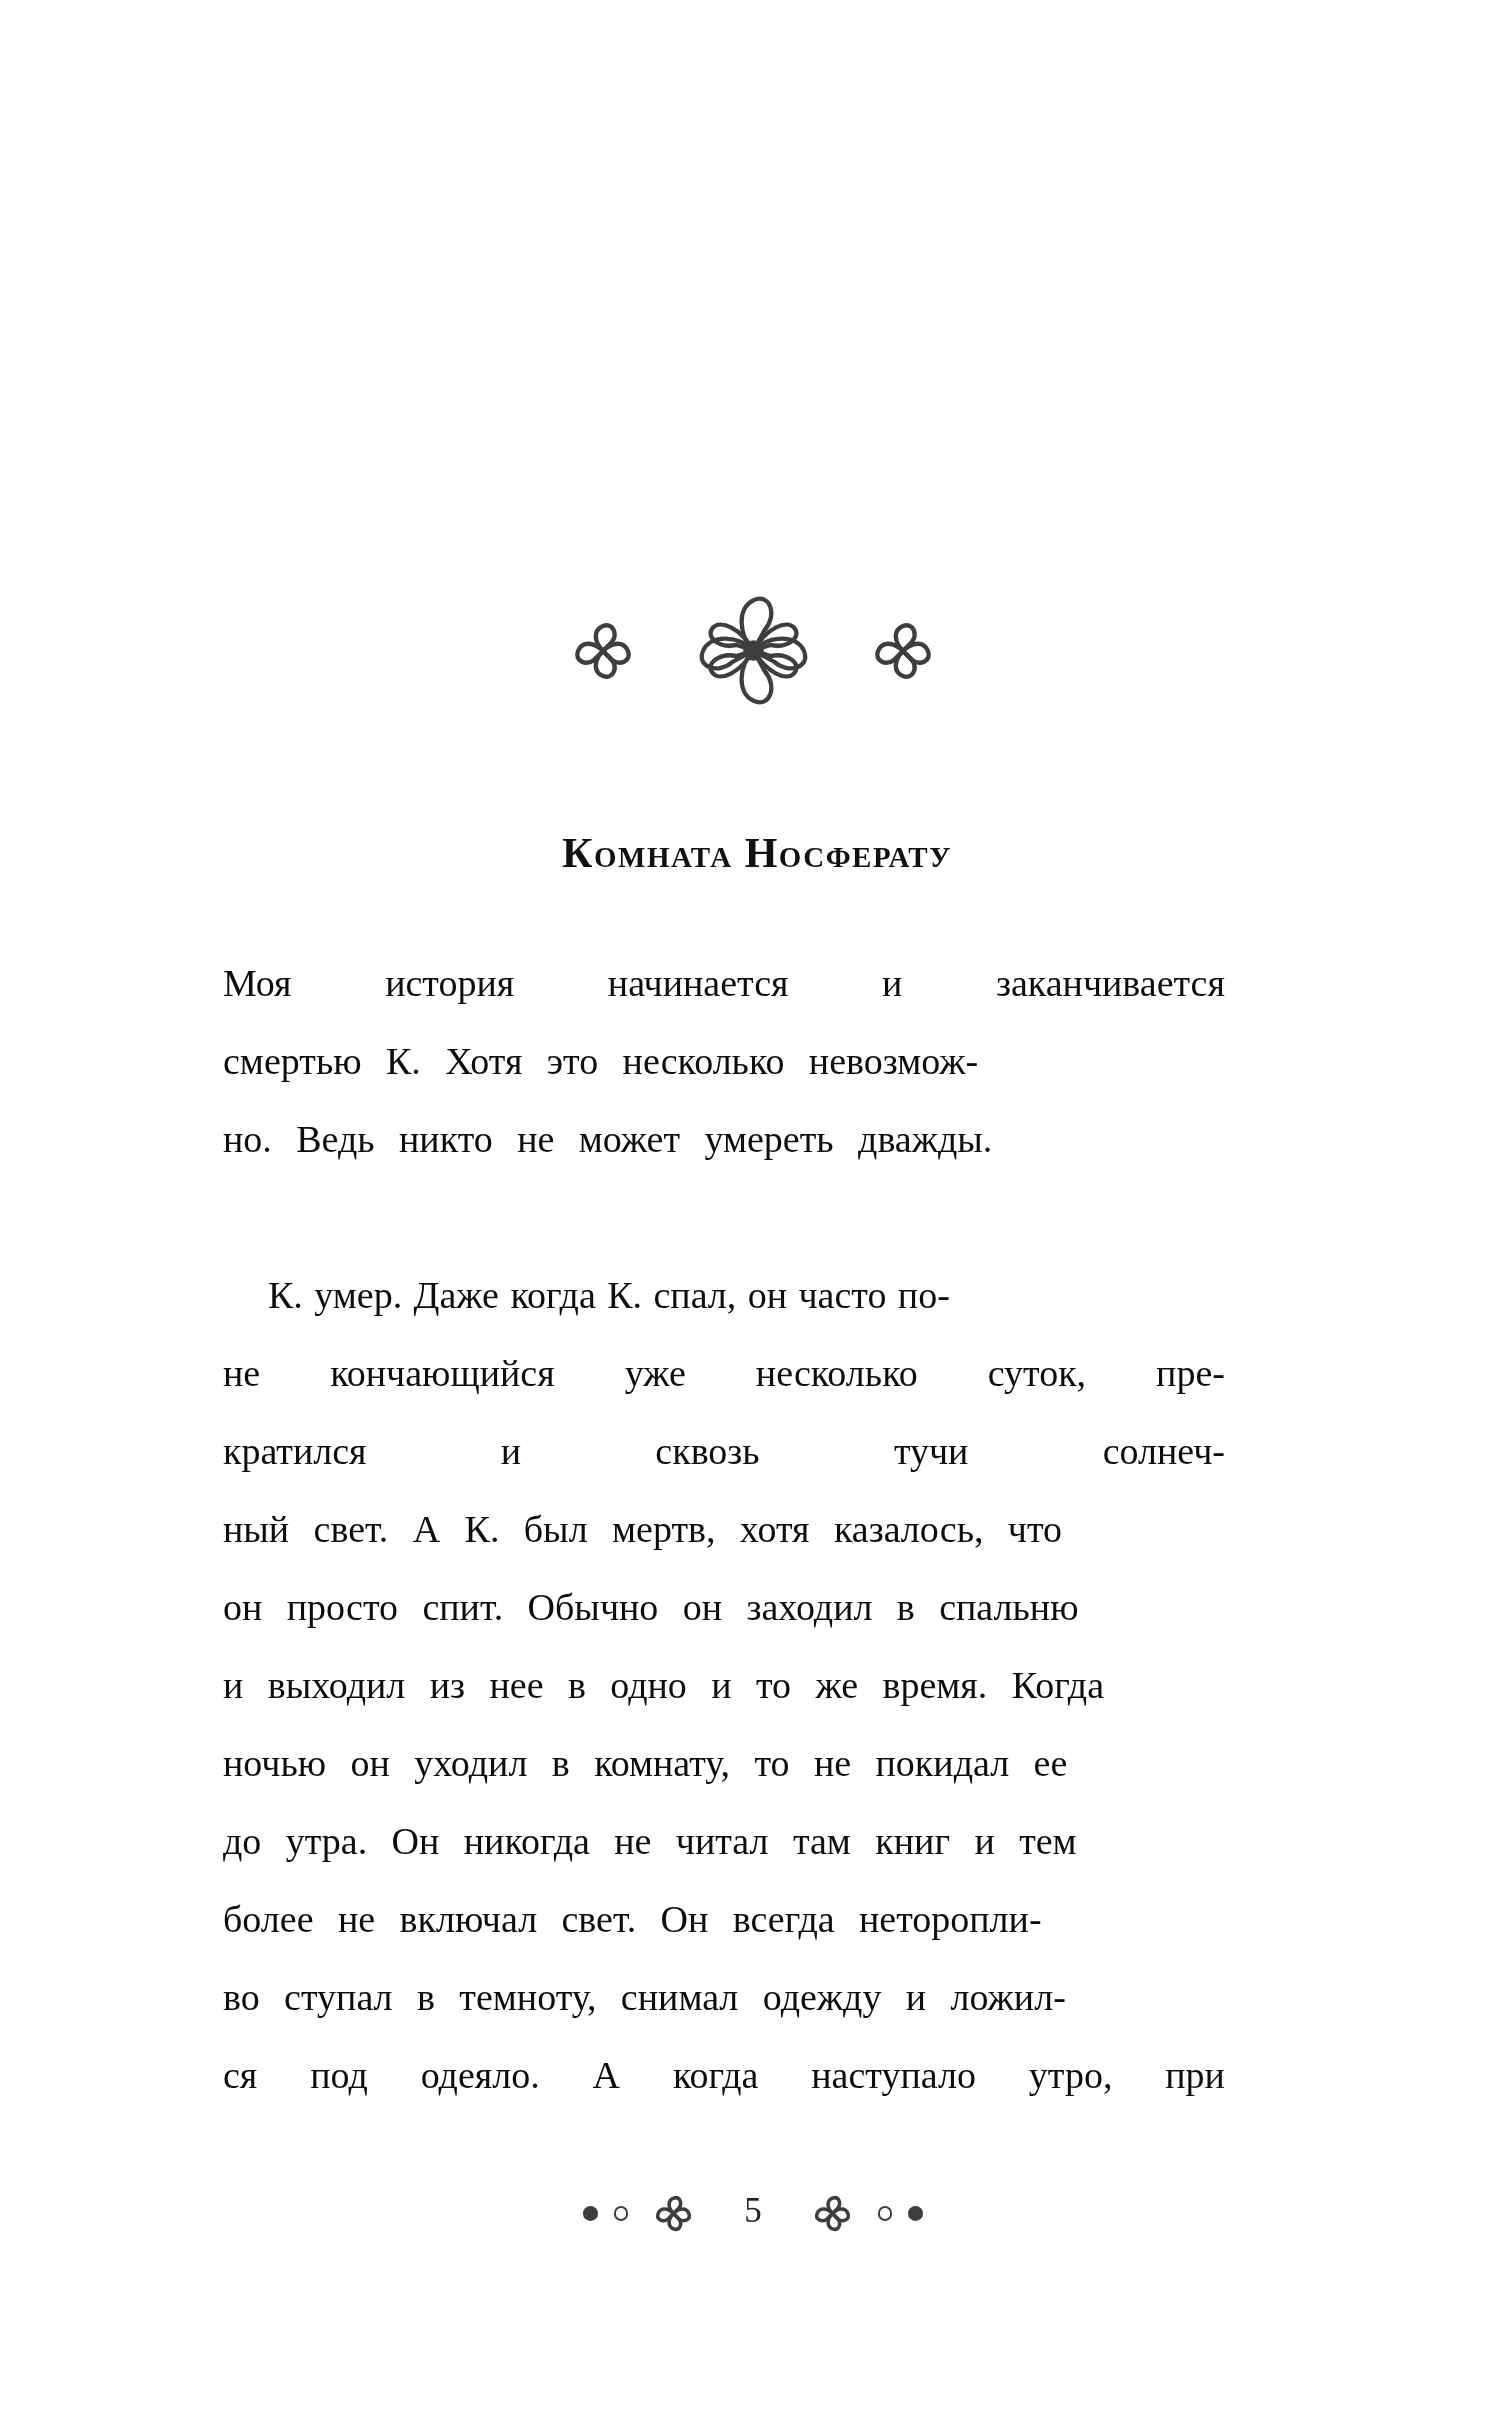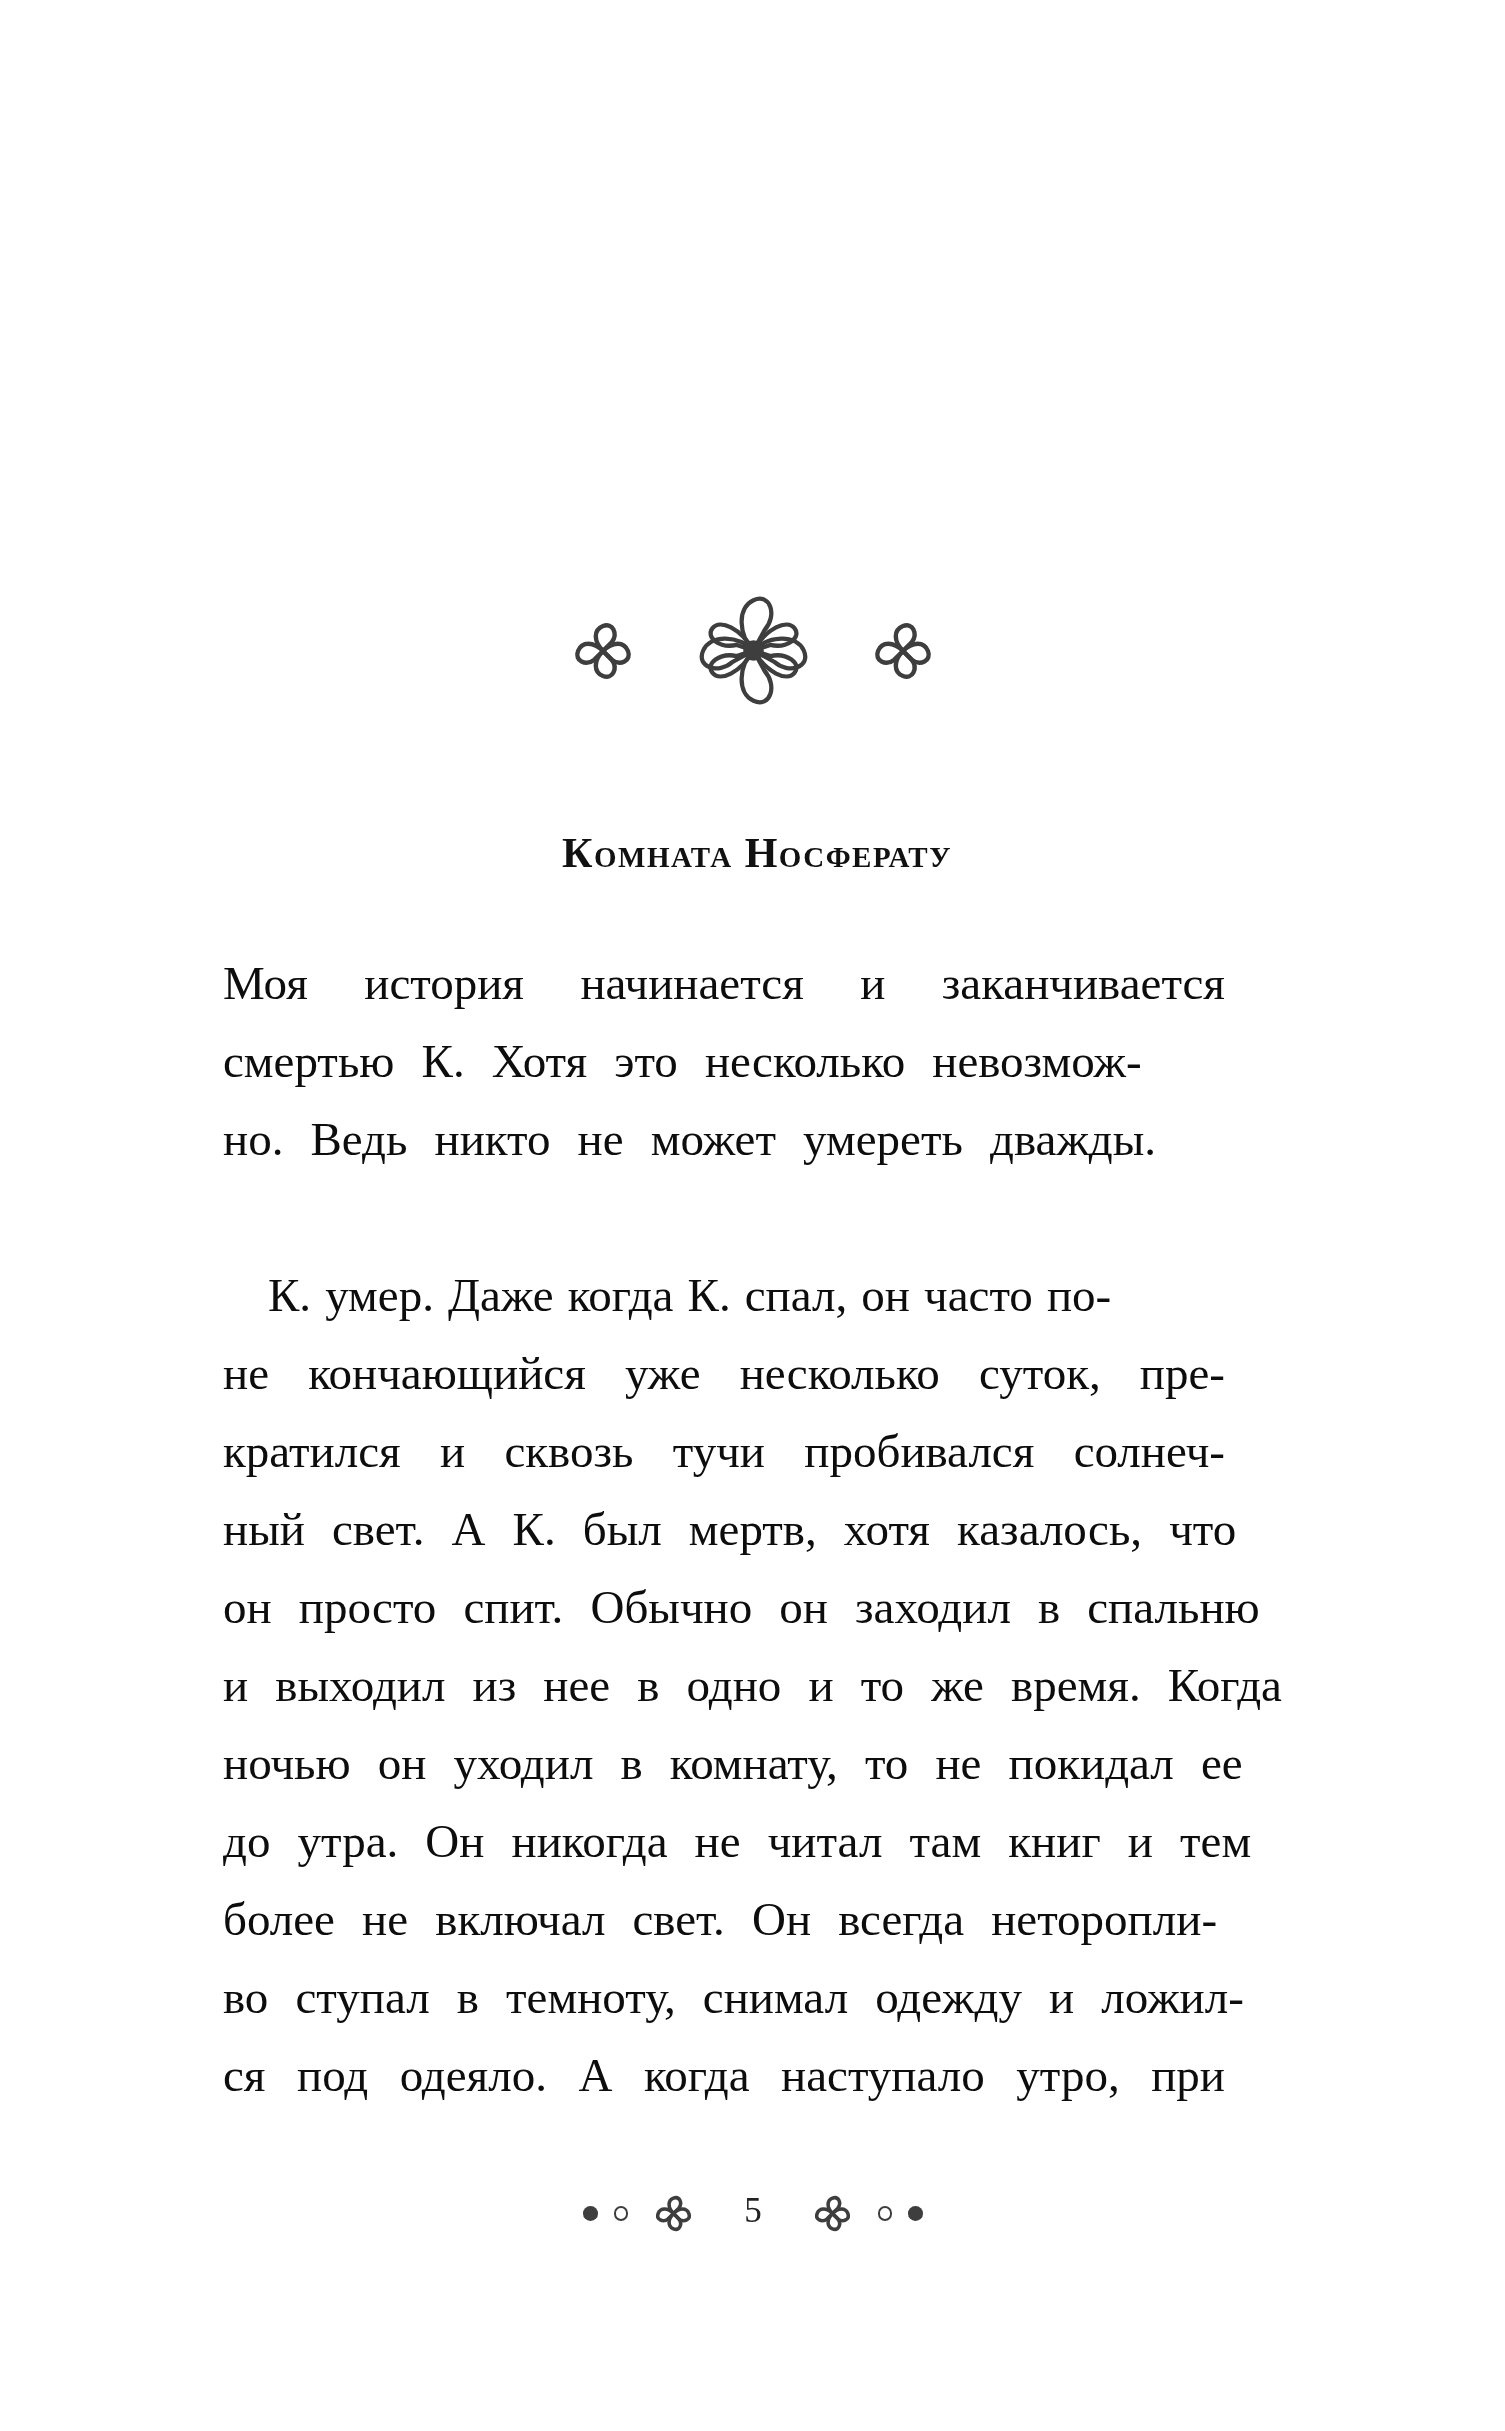--- a/index.html
+++ b/index.html
@@ -47,21 +47,21 @@
     color: #111111;
     line-height: 1;
   }
 
   
   .body-text {
     position: absolute;
     left: 223px;
     top: 944px;
     width: 1002px;
-    font-size: 47px;
+    font-size: 38px;
     line-height: 78px;
     color: #0d0d0d;
   }
   .text-line {
     display: flex;
     white-space: pre;
     height: 78px;
     align-items: baseline;
   }
   
@@ -175,21 +175,21 @@
 
   <h1 class="chapter-title">Комната Носферату</h1>
 
   <div class="body-text" id="body-text-container">
       <div class="text-line justify"><span class="word">Моя</span><span class="word">история</span><span class="word">начинается</span><span class="word">и</span><span class="word">заканчивается</span></div>
       <div class="text-line flush"><span class="word">смертью</span><span class="word">К.</span><span class="word">Хотя</span><span class="word">это</span><span class="word">несколько</span><span class="word">невозмож-</span></div>
       <div class="text-line flush"><span class="word">но.</span><span class="word">Ведь</span><span class="word">никто</span><span class="word">не</span><span class="word">может</span><span class="word">умереть</span><span class="word">дважды.</span></div>
       <div class="para-gap"></div>
       <div class="text-line flush-indent"><span class="word">К.</span><span class="word">умер.</span><span class="word">Даже</span><span class="word">когда</span><span class="word">К.</span><span class="word">спал,</span><span class="word">он</span><span class="word">часто</span><span class="word">по-</span></div>
       <div class="text-line justify"><span class="word">не</span><span class="word">кончающийся</span><span class="word">уже</span><span class="word">несколько</span><span class="word">суток,</span><span class="word">пре-</span></div>
-      <div class="text-line justify"><span class="word">кратился</span><span class="word">и</span><span class="word">сквозь</span><span class="word">тучи</span><span class="word">пробивался</span><span class="word">солнеч-</span></div>
+      <div class="text-line justify"><span class="word">кратился</span><span class="word">и</span><span class="word">сквозь</span><span class="word">тучи</span><span class="word">солнеч-</span></div>
       <div class="text-line flush"><span class="word">ный</span><span class="word">свет.</span><span class="word">А</span><span class="word">К.</span><span class="word">был</span><span class="word">мертв,</span><span class="word">хотя</span><span class="word">казалось,</span><span class="word">что</span></div>
       <div class="text-line flush"><span class="word">он</span><span class="word">просто</span><span class="word">спит.</span><span class="word">Обычно</span><span class="word">он</span><span class="word">заходил</span><span class="word">в</span><span class="word">спальню</span></div>
       <div class="text-line flush"><span class="word">и</span><span class="word">выходил</span><span class="word">из</span><span class="word">нее</span><span class="word">в</span><span class="word">одно</span><span class="word">и</span><span class="word">то</span><span class="word">же</span><span class="word">время.</span><span class="word">Когда</span></div>
       <div class="text-line flush"><span class="word">ночью</span><span class="word">он</span><span class="word">уходил</span><span class="word">в</span><span class="word">комнату,</span><span class="word">то</span><span class="word">не</span><span class="word">покидал</span><span class="word">ее</span></div>
       <div class="text-line flush"><span class="word">до</span><span class="word">утра.</span><span class="word">Он</span><span class="word">никогда</span><span class="word">не</span><span class="word">читал</span><span class="word">там</span><span class="word">книг</span><span class="word">и</span><span class="word">тем</span></div>
       <div class="text-line flush"><span class="word">более</span><span class="word">не</span><span class="word">включал</span><span class="word">свет.</span><span class="word">Он</span><span class="word">всегда</span><span class="word">неторопли-</span></div>
       <div class="text-line flush"><span class="word">во</span><span class="word">ступал</span><span class="word">в</span><span class="word">темноту,</span><span class="word">снимал</span><span class="word">одежду</span><span class="word">и</span><span class="word">ложил-</span></div>
       <div class="text-line justify"><span class="word">ся</span><span class="word">под</span><span class="word">одеяло.</span><span class="word">А</span><span class="word">когда</span><span class="word">наступало</span><span class="word">утро,</span><span class="word">при</span></div>
     </div>
 

